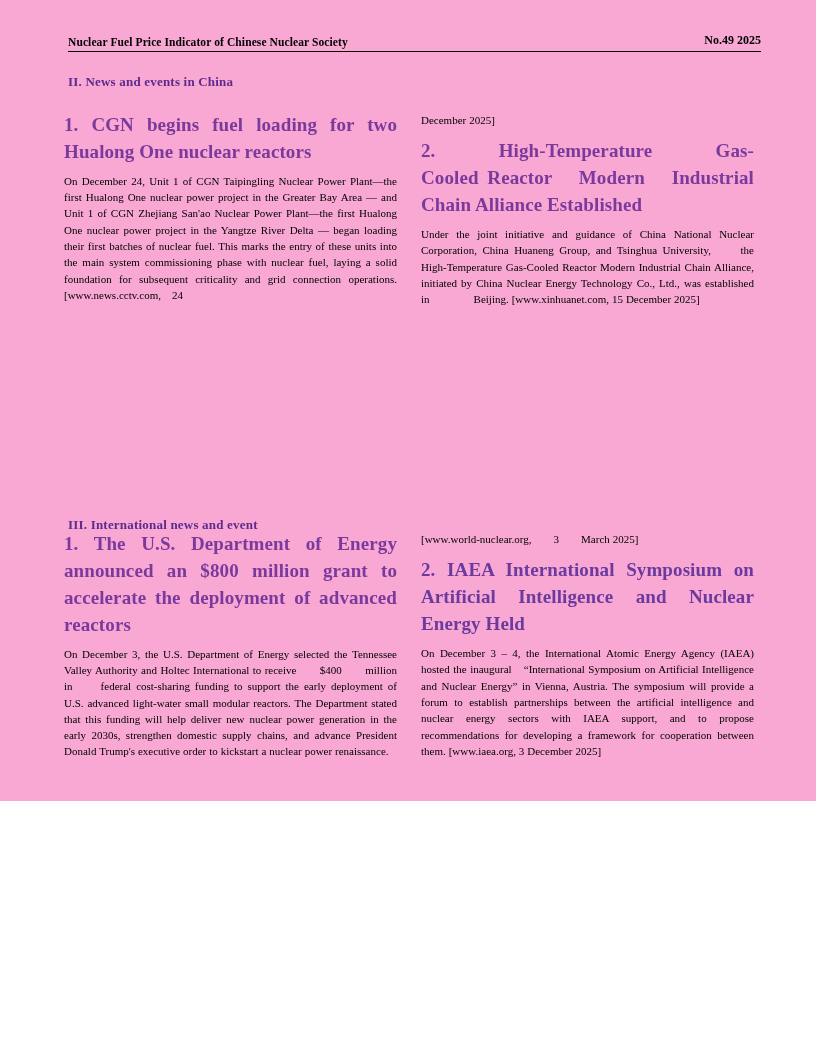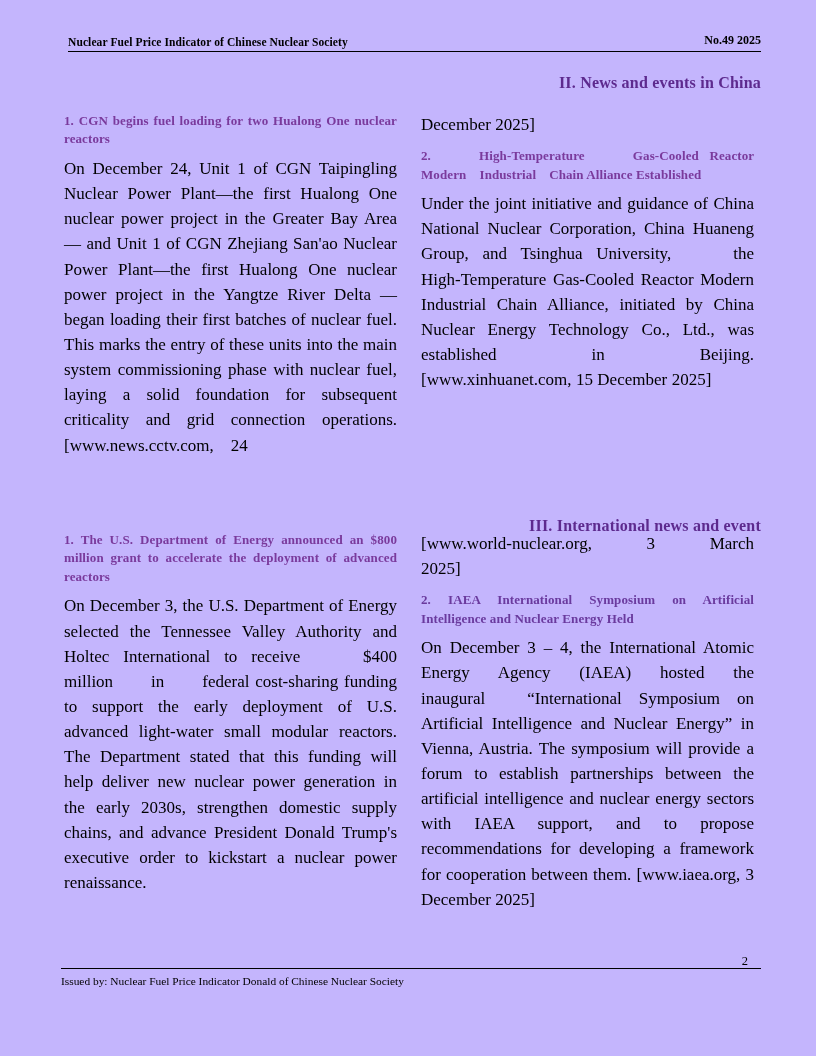--- a/index.html
+++ b/index.html
@@ -7,22 +7,22 @@
     padding: 0;
     background: #ffffff;
   }
   body {
     font-family: "Liberation Serif", "DejaVu Serif", serif;
     color: #000000;
   }
   .page {
     position: relative;
     width: 816px;
-    height: 1056px;
-    background: #c4b5fd;
+    height: 801px;
+    background: #f9a8d4;
     box-sizing: border-box;
     overflow: hidden;
   }
 
   
   .doc-header {
     position: absolute;
     left: 68px;
     top: 33px;
     width: 693px;
@@ -44,23 +44,23 @@
     font-weight: bold;
     font-size: 12px;
     white-space: nowrap;
   }
 
   
   .section-title {
     position: absolute;
     left: 68px;
     width: 693px;
-    text-align: right;
+    text-align: left;
     font-weight: bold;
-    font-size: 16px;
+    font-size: 13px;
     color: #5d2a8e;
     letter-spacing: 0.2px;
   }
   #section-2-title { top: 74px; }
   #section-3-title { top: 492px; margin-top: 25px; }
 
   
   .colblock {
     position: absolute;
     width: 333px;
@@ -71,36 +71,36 @@
   #sec2-col-left   { top: 112px; }
   #sec2-col-right  { top: 112px; }
   #sec3-col-left   { top: 531px; }
   #sec3-col-right  { top: 531px; }
 
   
   h3.art-head {
     margin: 0 0 7px 0;
     font-family: "Liberation Serif", "DejaVu Serif", serif;
     font-weight: bold;
-    font-size: 13px;
+    font-size: 19px;
     line-height: 1.42;
     color: #7a3a9c;
     text-align: justify;
     text-align-last: left;
     text-justify: inter-word;
     letter-spacing: 0.1px;
   }
   h3.art-head.tone-b { color: #6a3a9e; }
   h3.art-head.spaced-top { margin-top: 10px; }
 
   
   p.art-body {
     margin: 0 0 6px 0;
     font-family: "Liberation Serif", "DejaVu Serif", serif;
-    font-size: 17px;
+    font-size: 11px;
     line-height: 1.48;
     color: #000000;
     text-align: justify;
     text-align-last: left;
     text-justify: inter-word;
     word-spacing: 0.2px;
   }
 
   
   .page-number {

